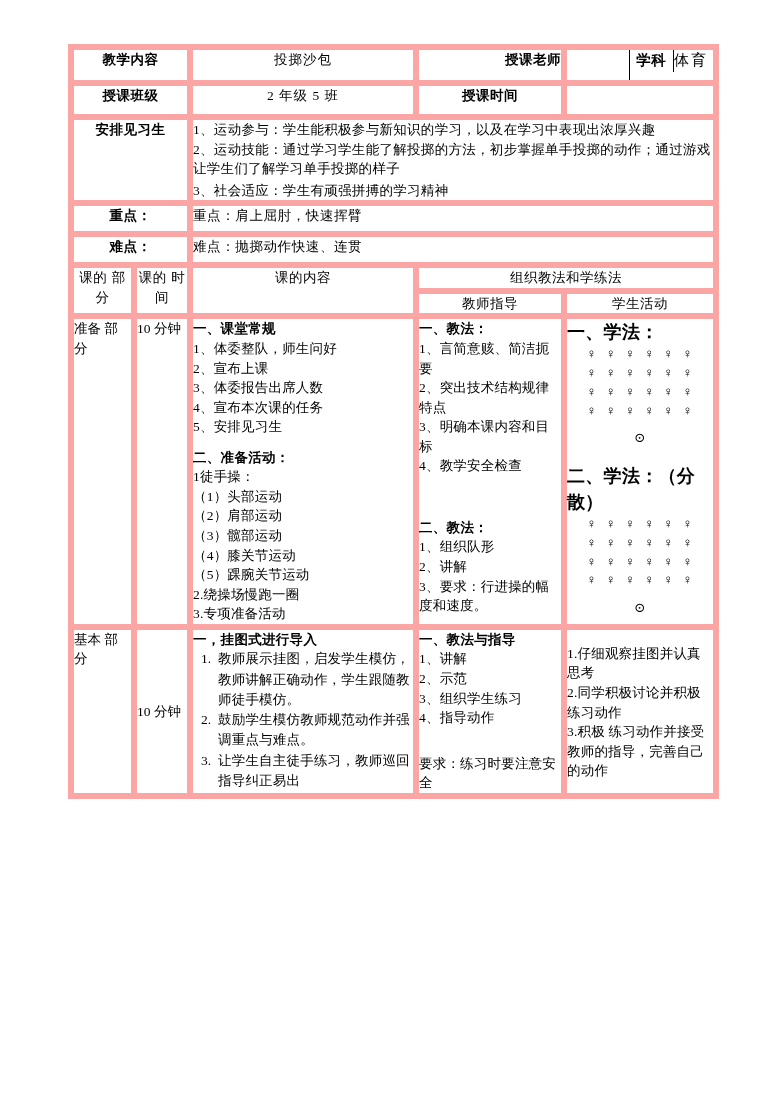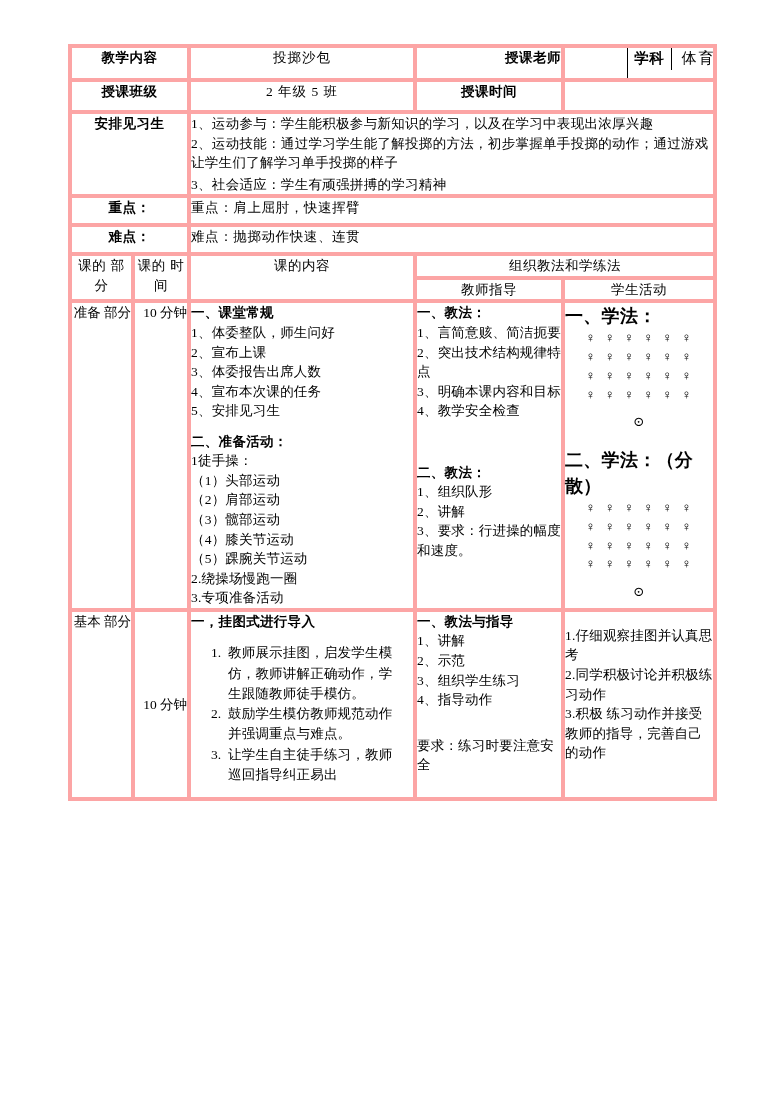--- a/index.html
+++ b/index.html
@@ -33,36 +33,36 @@
     line-height: 1.2;
   }
   table.plan {
     border-collapse: collapse;
     width: 645px;
     margin-left: 68px;
     margin-top: 44px;
     table-layout: fixed;
   }
   table.plan td, table.plan th {
-    border: 4px solid #fca5a5;
+    border: 6px solid #fca5a5;
     padding: 0;
     vertical-align: top;
     font-size: 13.5px;
     line-height: 1.45;
   }
   .lbl {
     font-family: "Liberation Sans", "DejaVu Sans", sans-serif;
     font-weight: bold;
     font-size: 14.5px;
     text-align: center;
     vertical-align: middle;
     letter-spacing: 0.5px;
   }
   .ctr {
-    text-align: right;
+    text-align: left;
     vertical-align: middle;
   }
   .val-lg {
     font-size: 15px;
     text-align: center;
     vertical-align: middle;
     letter-spacing: 1px;
   }
   .objective-cell {
     padding: 2px 6px 3px 6px;
@@ -97,21 +97,21 @@
   }
   .body-cell .hd {
     font-family: "Liberation Sans", "DejaVu Sans", sans-serif;
     font-weight: bold;
     font-size: 13.5px;
     letter-spacing: 0.3px;
   }
   .body-cell .ln { display: block; }
   .spacer { height: 11px; }
   .ol-list {
-    margin: 12px;
+    margin: 0;
     padding-left: 22px;
   }
   .ol-list li {
     margin: 0 0 0 0;
     padding-left: 3px;
     line-height: 1.5;
   }
   .formation {
     text-align: center;
     line-height: 1.42;

